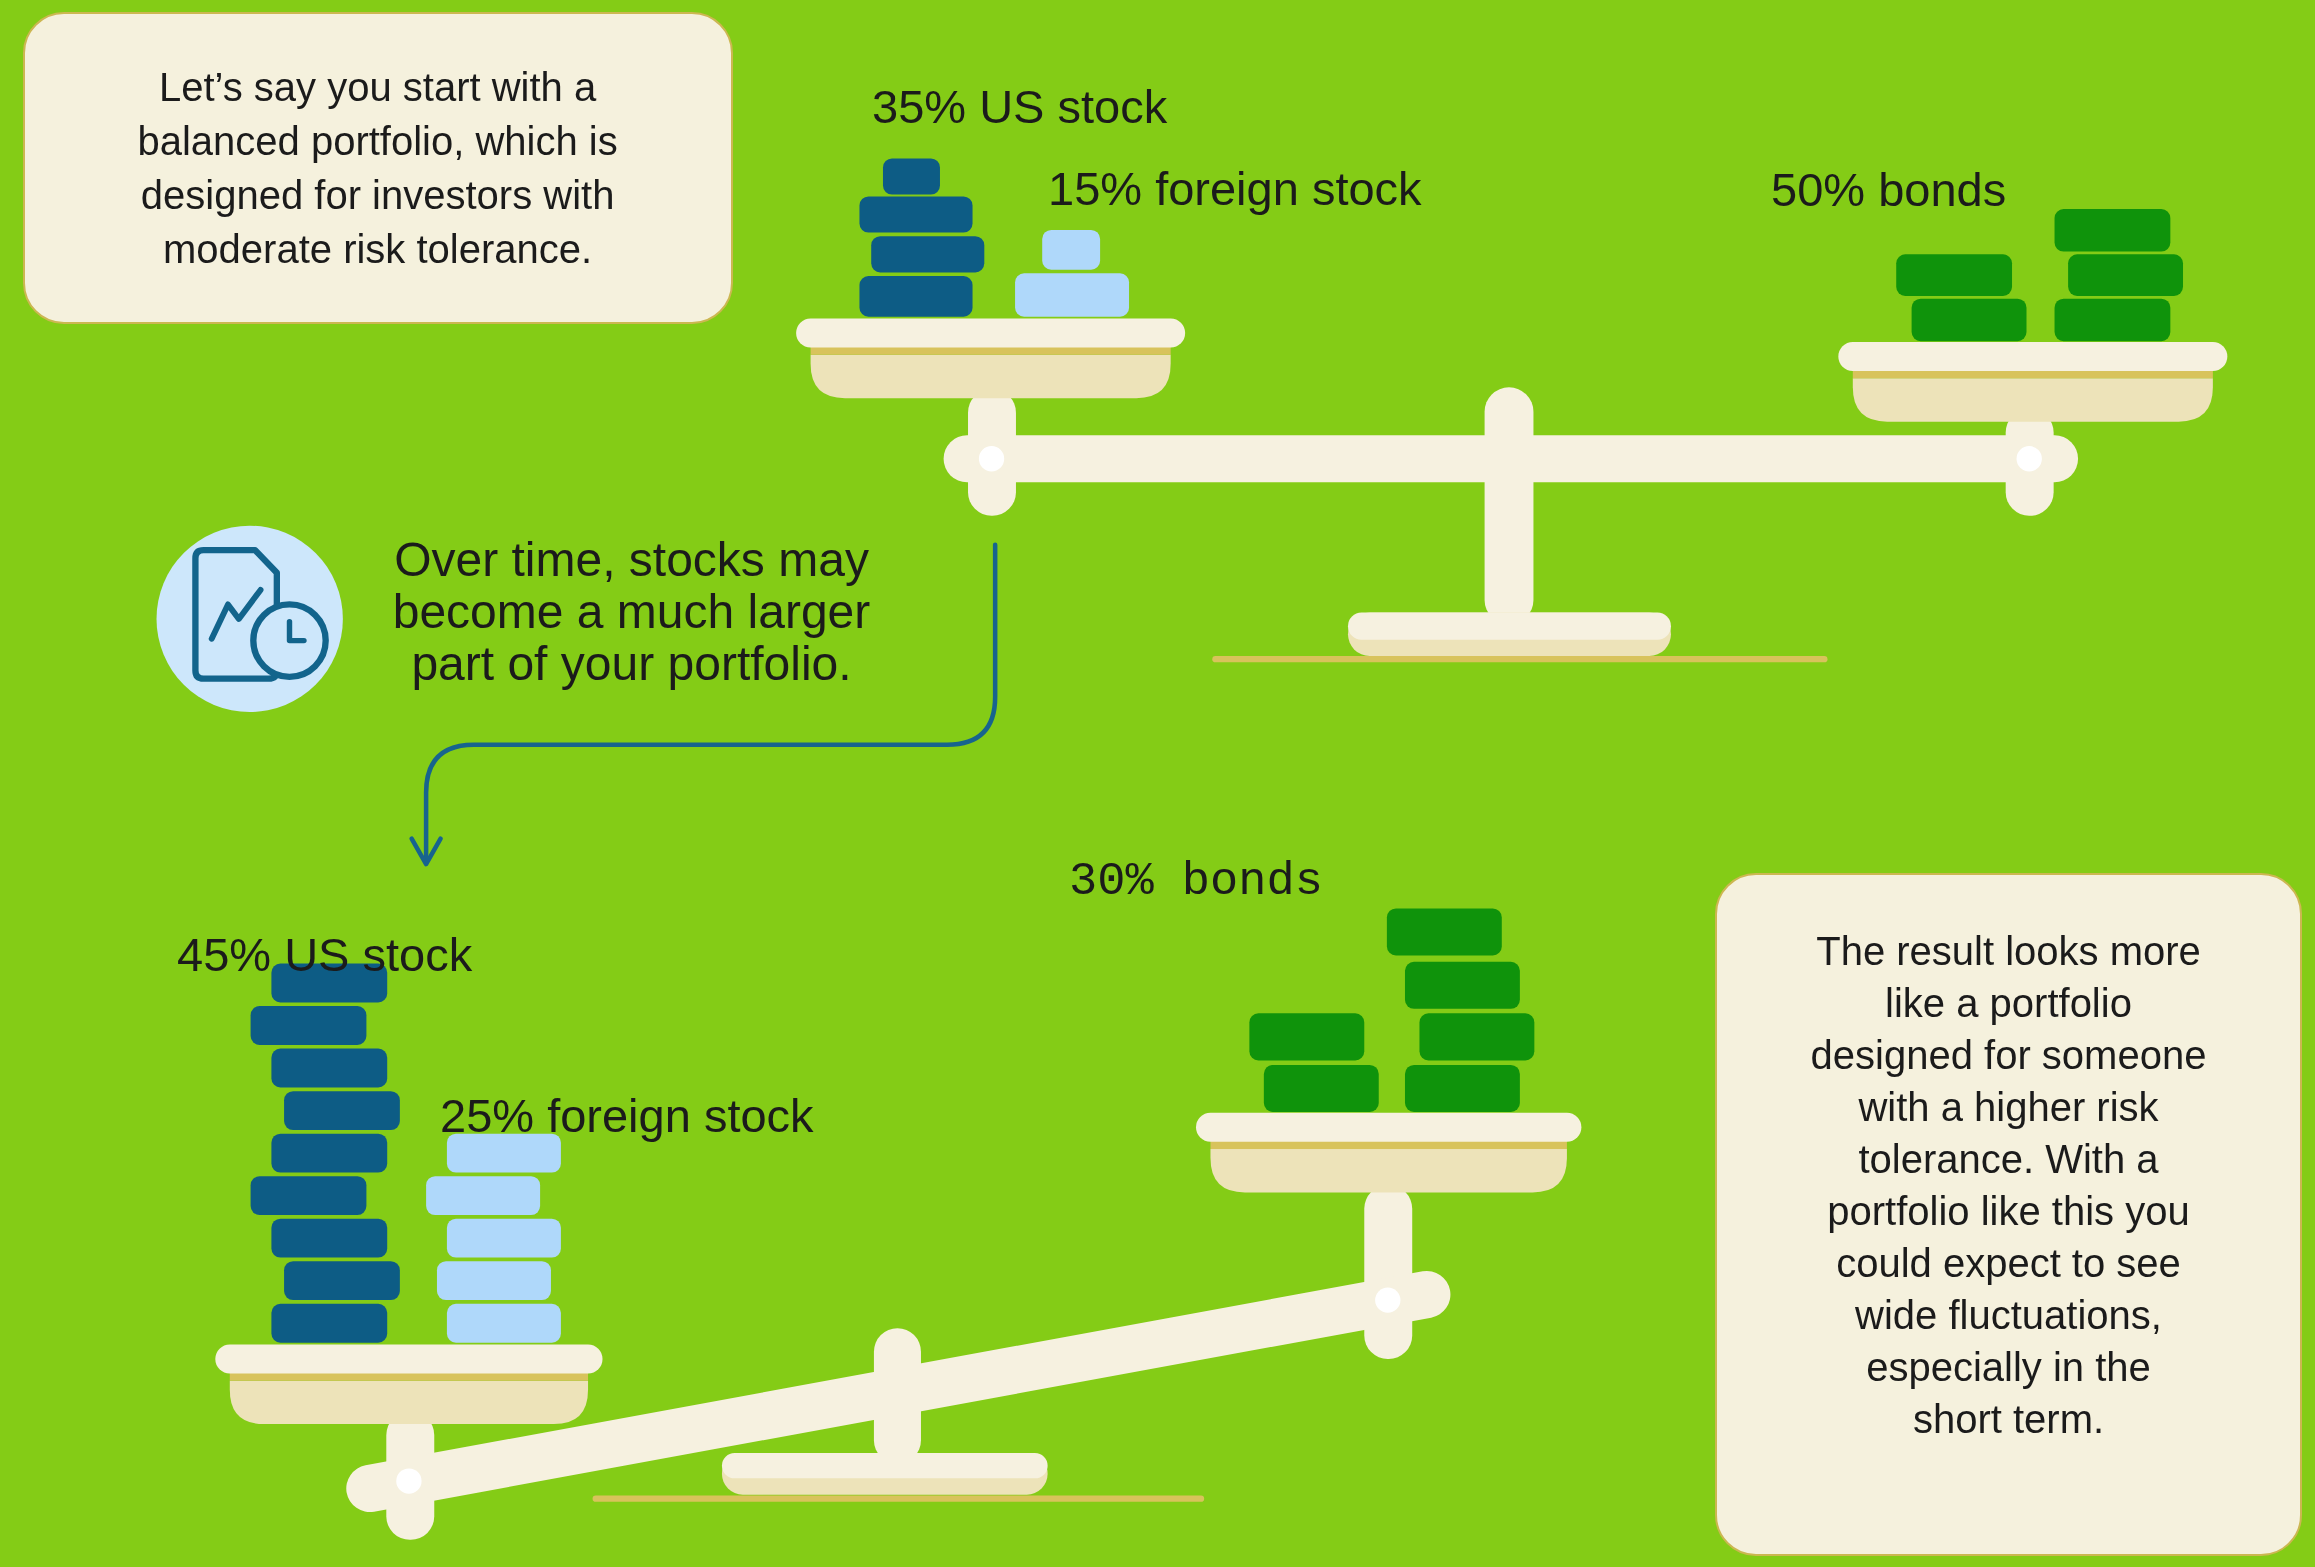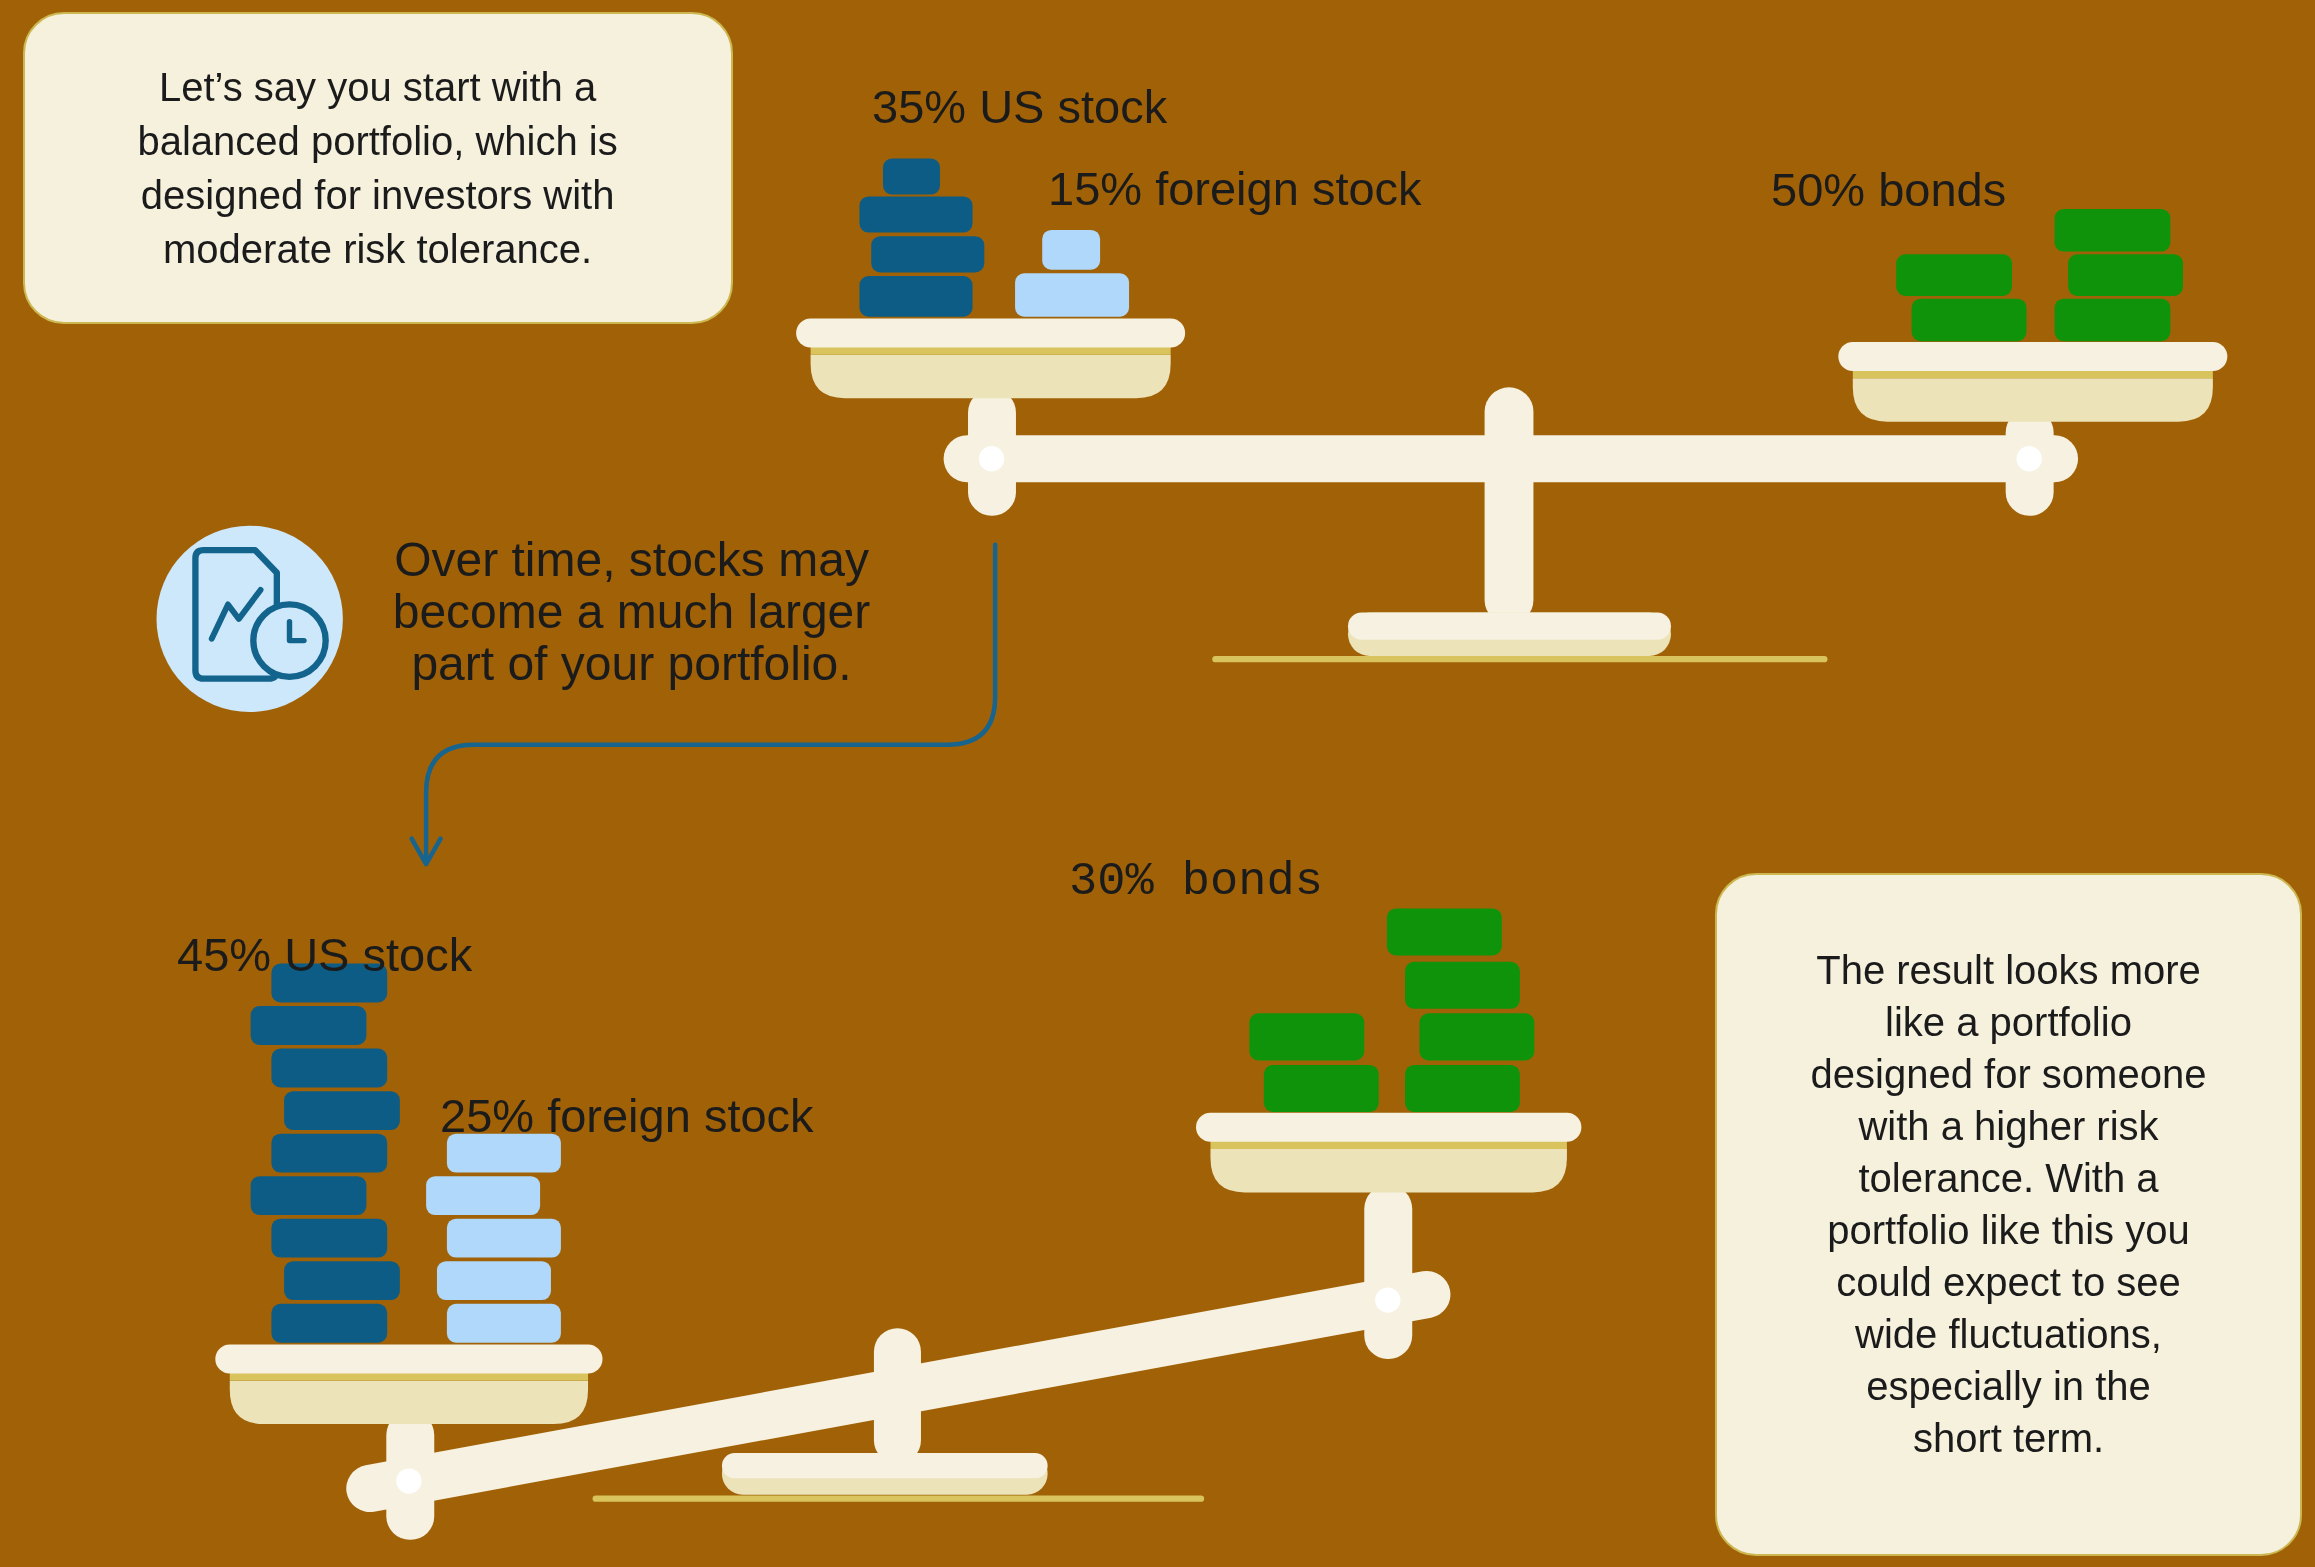--- a/index.html
+++ b/index.html
@@ -1,31 +1,31 @@
 <!DOCTYPE html>
 <html style="--c-us-stock: #0D5C85; --c-foreign-stock: #AFD8FA; --c-bonds: #0F930B; --c-scale-cream: #F6F1E0; --c-scale-beige: #EDE3B9; --c-gold: #D8C35C; --c-callout-bg: #F5F1DD; --c-callout-border: #CCB751; --c-icon-bg: #CDE7FB; --c-icon-stroke: #12648C; --c-arrow: #17648E; --c-text: #1B1B1B;font-size:14.5px"><head>
 <meta charset="utf-8">
 <style>
   html,body{margin:0;padding:0;background:#fff;}
-  .canvas{position:relative;width:2316px;height:1568px;background:#a16207;overflow:hidden;
+  .canvas{position:relative;width:2316px;height:1568px;background:#84cc16;overflow:hidden;
           font-family:"Liberation Sans", sans-serif;}
   .scene{position:absolute;left:0;top:0;}
   .cream{fill:var(--c-scale-cream);}
   .beige{fill:var(--c-scale-beige);}
   .gold{fill:var(--c-gold);}
   .hole{fill:#ffffff;}
   .arrow-line{stroke:var(--c-arrow);stroke-width:5;fill:none;stroke-linecap:round;stroke-linejoin:round;}
   .icon-stroke{stroke:var(--c-icon-stroke);fill:none;stroke-linecap:round;stroke-linejoin:round;}
   .callout{position:absolute;background:var(--c-callout-bg);border:2.7px solid var(--c-callout-border);
            box-sizing:border-box;display:flex;flex-direction:column;align-items:center;justify-content:center;
            text-align:center;color:var(--c-text);}
   #callout-start{left:22.6px;top:11.8px;width:710px;height:312px;border-radius:41px;
                  font-size:40px;line-height:54px;}
   #callout-result{left:1715px;top:873px;width:587px;height:683px;border-radius:41px;
-                  font-size:40px;line-height:52px;justify-content:flex-start;padding-top:69px;}
+                  font-size:40px;line-height:52px;justify-content:flex-start;padding-top:50px;}
   #callout-middle{position:absolute;left:333px;top:534px;width:597px;text-align:center;
                   font-size:48px;line-height:52px;color:var(--c-text);}
   .stack-label{position:absolute;font-size:47px;line-height:47px;color:var(--c-text);white-space:nowrap;}
   #label-balanced-us{left:872px;top:83px;}
   #label-balanced-foreign{left:1048px;top:165px;}
   #label-balanced-bonds{left:1771px;top:166px;}
   #label-drifted-us{left:177px;top:890px;margin-top:41px;}
   #label-drifted-foreign{left:440px;top:1092px;}
   #label-drifted-bonds{left:1069px;top:858px;font-family:Liberation Mono, monospace;}
 </style>

